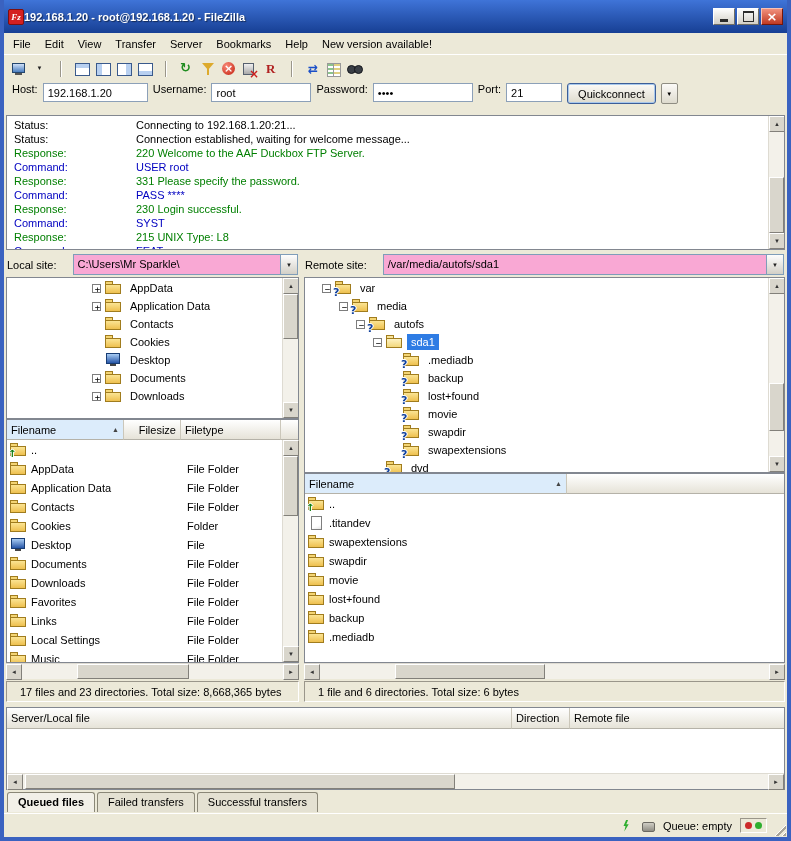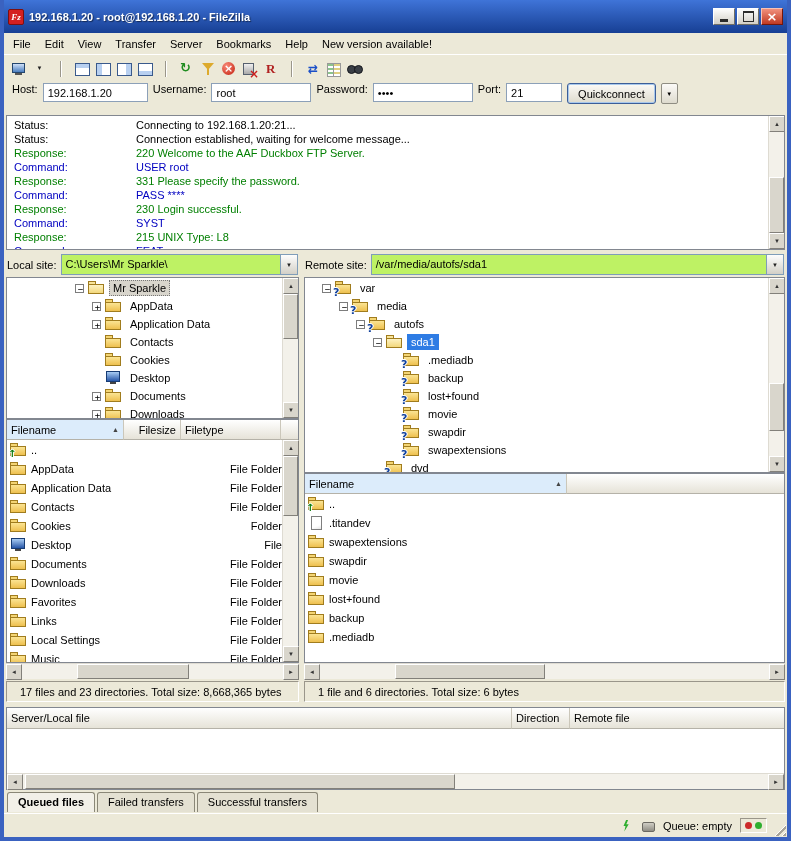--- a/index.html
+++ b/index.html
@@ -3,21 +3,21 @@
 <meta charset="utf-8">
 <style>
   html,body{margin:0;padding:0;background:#fff;}
   *{box-sizing:border-box;}
   .window{width:791px;height:841px;border:4px solid var(--frame,#3a62c0);border-top:none;
     background:var(--chrome,#ece9d8);display:flex;flex-direction:column;
     font-family:"Liberation Sans","DejaVu Sans",sans-serif;font-size:11px;color:#000;}
 
   
   .titlebar{flex:0 0 24px;background:linear-gradient(var(--titlebar_top,#3f74d8),var(--titlebar_bottom,#173f94));
-    display:flex;align-items:center;gap:5px;padding:8px 4px;}
+    display:flex;align-items:center;gap:0;padding:8px 4px;}
   .app-icon{width:16px;height:16px;background:#d42020;border:1px solid #7d0f0f;border-radius:2px;
     color:#fff;font:italic bold 9px/15px "Liberation Serif",serif;text-align:center;flex:0 0 16px;}
   .title-text{flex:1;color:#fff;font-weight:bold;text-shadow:1px 1px 1px rgba(0,0,0,.5);
     white-space:nowrap;overflow:hidden;}
   .win-btns{display:flex;gap:2px;}
   .win-btn{width:22px;height:17px;background:linear-gradient(#fdfdfd,#d2cfc6);
     border:1px solid;border-color:#fff #6f6d66 #6f6d66 #fff;display:flex;align-items:center;justify-content:center;}
   .win-btn-min::before{content:"";width:8px;height:3px;background:#2b2b2b;margin-top:8px;}
   .win-btn-max::before{content:"";width:9px;height:8px;border:1px solid #2b2b2b;border-top-width:2px;}
   .win-btn-close{background:linear-gradient(#f1907c,#c03a22);border-color:#f8c2b4 #74170a #74170a #f8c2b4;}
@@ -92,22 +92,22 @@
   .sb-track{flex:1;position:relative;}
   .sb-thumb{position:absolute;background:#d9d6cc;border:1px solid;border-color:#fff #82807a #82807a #fff;}
   .vscroll .sb-thumb{left:0;right:0;}
   .hscroll .sb-thumb{top:0;bottom:0;}
 
   
   .main{flex:1;display:flex;min-height:0;padding:0 2px;}
   .pane-left{flex:0 0 293px;width:293px;display:flex;flex-direction:column;min-height:0;}
   .splitter-v{flex:0 0 5px;}
   .pane-right{flex:1;display:flex;flex-direction:column;min-width:0;}
-  .site-bar{flex:0 0 25px;display:flex;align-items:center;gap:4px;padding:0 1px;}
-  .combo{flex:1;height:21px;background:#bef264;border:1px solid #7f9db9;display:flex;align-items:stretch;min-width:0;}
+  .site-bar{flex:0 0 25px;display:flex;align-items:center;gap:16px;padding:0 1px;}
+  .combo{flex:1;height:21px;background:#f9a8d4;border:1px solid #7f9db9;display:flex;align-items:stretch;min-width:0;}
   .combo-text{flex:1;padding:3px 4px 0;white-space:nowrap;overflow:hidden;}
   .combo-btn{flex:0 0 17px;background:linear-gradient(#fdfdfd,#d3d0c7);border-left:1px solid #7f9db9;
     display:flex;align-items:center;justify-content:center;font-size:6px;color:#222;}
   .tree-pane{flex:0 0 142px;background:#fff;border:1px solid #828790;display:flex;overflow:hidden;}
   .tree-pane.remote{flex:0 0 196px;}
   .tree-rows{flex:1;overflow:hidden;padding-top:1px;}
   .tree-row{display:flex;align-items:center;height:18px;padding-left:calc(var(--lvl,0)*17px);white-space:nowrap;}
   .expander{flex:0 0 9px;width:9px;height:9px;margin-right:4px;background:#fff;border:1px solid #7d7d7d;
     position:relative;visibility:hidden;}
   .expander.plus,.expander.minus{visibility:visible;}
@@ -155,21 +155,21 @@
   .col.w-fill{flex:1;border-right:none;}
   .w-name{flex:0 0 117px;} .w-size{flex:0 0 57px;justify-content:flex-end;} .w-type{flex:0 0 100px;}
   .w-rname{flex:0 0 262px;}
   .sort-arrow{margin-left:auto;font-size:7px;color:#444;padding-left:4px;}
   .list-body{flex:1;display:flex;min-height:0;}
   .list-rows{flex:1;overflow:hidden;}
   .file-row{display:flex;align-items:center;height:19px;white-space:nowrap;}
   .c-name{flex:0 0 117px;display:flex;align-items:center;overflow:hidden;padding-left:3px;}
   .c-name.wide{flex:1;}
   .c-size{flex:0 0 57px;text-align:right;padding-right:8px;}
-  .c-type{flex:1;overflow:hidden;padding-left:6px;text-align:right;}
+  .c-type{flex:1;overflow:hidden;padding-left:6px;}
   .pane-status{flex:0 0 21px;display:flex;align-items:center;padding:0 13px;margin-top:2px;
     border:1px solid;border-color:#9a968a #fff #fff #9a968a;background:var(--chrome,#ece9d8);
     white-space:nowrap;overflow:hidden;}
 
   
   .splitter-h{flex:0 0 5px;}
   .queue{display:flex;flex-direction:column;margin:0 2px;border:1px solid #828790;background:#fff;}
   .queue-cols{flex:0 0 21px;display:flex;background:#ece9d8;}
   .q-col1{flex:0 0 505px;} .q-col2{flex:0 0 58px;}
   .queue-body{flex:0 0 44px;background:#fff;}
@@ -345,25 +345,20 @@
     <div class="pane-left">
       <div class="site-bar">
         <span class="qc-label">Local site:</span>
         <span class="combo">
           <span class="combo-text">C:\Users\Mr Sparkle\</span>
           <span class="combo-btn">▼</span>
         </span>
       </div>
       <div class="tree-pane">
         <div class="tree-rows">
-            <div class="tree-row" style="--lvl: 4;">
-    <span class="expander minus"></span>
-    <span class="fi folder-open-icon"></span>
-    <span class="tree-label sel-unfocused">Mr Sparkle</span>
-  </div>
             <div class="tree-row" style="--lvl: 5;">
     <span class="expander plus"></span>
     <span class="fi folder-icon"></span>
     <span class="tree-label">AppData</span>
   </div>
             <div class="tree-row" style="--lvl: 5;">
     <span class="expander plus"></span>
     <span class="fi folder-icon"></span>
     <span class="tree-label">Application Data</span>
   </div>

